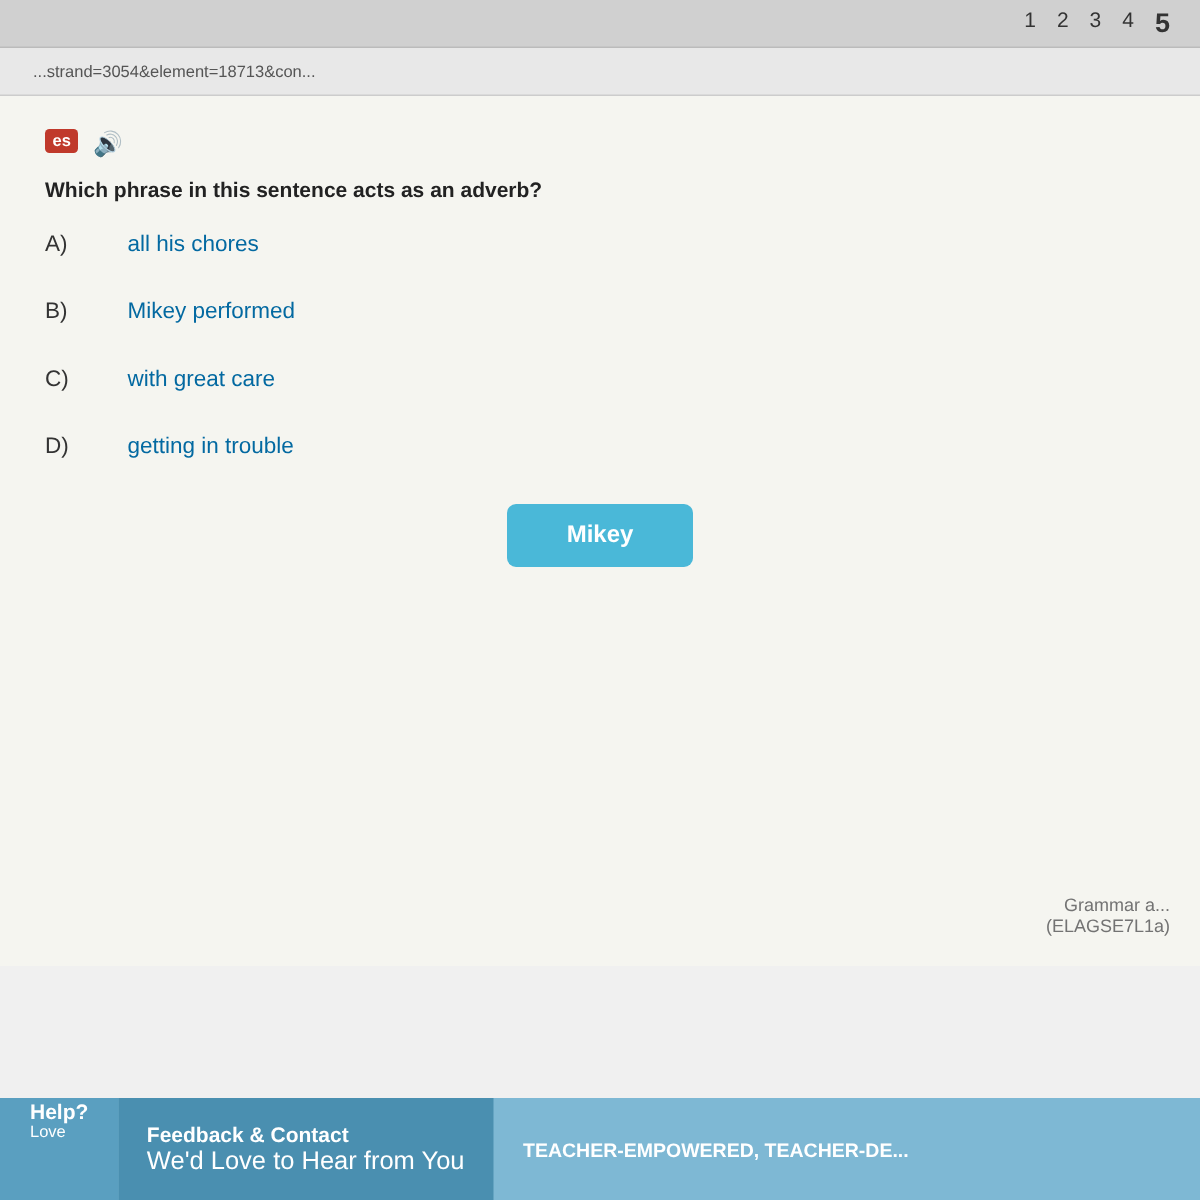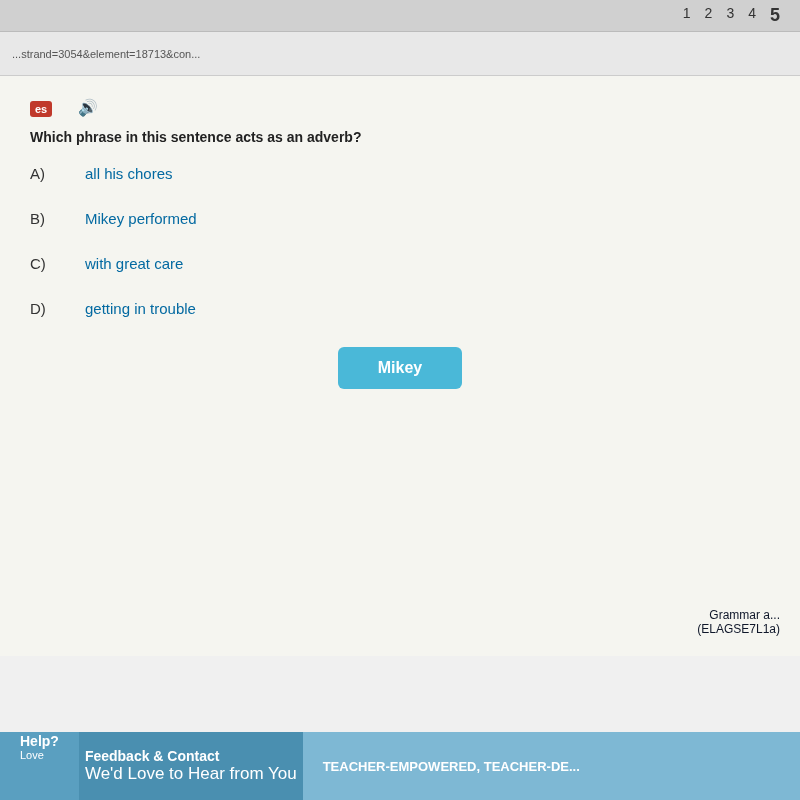--- a/index.html
+++ b/index.html
@@ -28,43 +28,43 @@
       color: #333;
     }
     .page-num-active {
       font-weight: bold;
       font-size: 18px;
     }
 
     
     .url-bar {
       background: #e8e8e8;
-      height: 44px;
-      display: flex;
-      align-items: center;
-      padding: 0 12px;
+      height: 32px;
+      display: flex;
+      align-items: center;
+      padding: 0 22px;
       border-bottom: 1px solid #ccc;
     }
     .url-text {
       font-size: 11px;
       color: #555;
     }
 
     
     .main-content {
       background: #f5f5f0;
       padding: 20px 30px;
       min-height: 580px;
       position: relative;
     }
 
     .question-header {
       display: flex;
-      align-items: flex-end;
-      gap: 26px;
+      align-items: flex-start;
+      gap: 10px;
       margin-bottom: 12px;
     }
 
     .es-badge {
       background: #c0392b;
       color: white;
       font-size: 11px;
       font-weight: bold;
       padding: 2px 5px;
       border-radius: 3px;
@@ -130,21 +130,21 @@
       border-radius: 6px;
       padding: 12px 40px;
       cursor: pointer;
     }
 
     .standard-label {
       position: absolute;
       bottom: 20px;
       right: 20px;
       font-size: 12px;
-      color: #0f172a;
+      color: #737373;
       text-align: right;
     }
 
     
     .footer {
       position: absolute;
       bottom: 0;
       left: 0;
       width: 800px;
       height: 68px;
@@ -158,21 +158,21 @@
       color: white;
       font-size: 14px;
       font-weight: bold;
       display: flex;
       padding: 1px 20px;
     }
 
     .footer-feedback {
       background: #4a8fb0;
       color: white;
-      padding: 8px 6px;
+      padding: 8px 19px;
       display: flex;
       flex-direction: column;
       justify-content: center;
     }
 
     .footer-feedback-title {
       font-size: 14px;
       font-weight: bold;
     }
 

